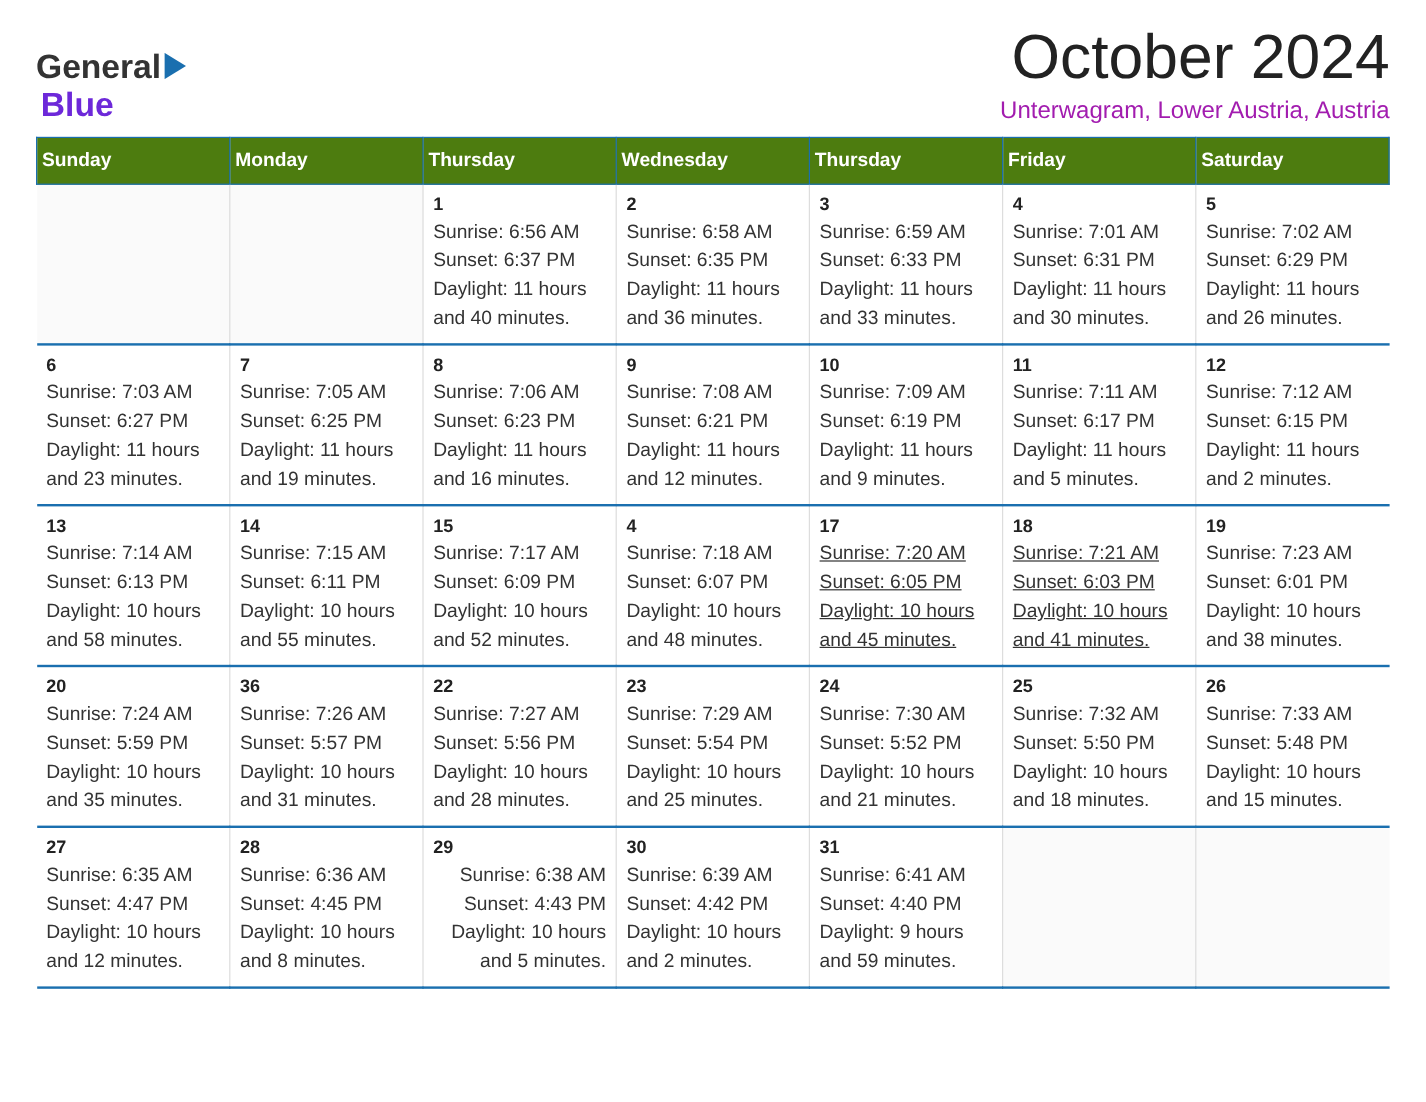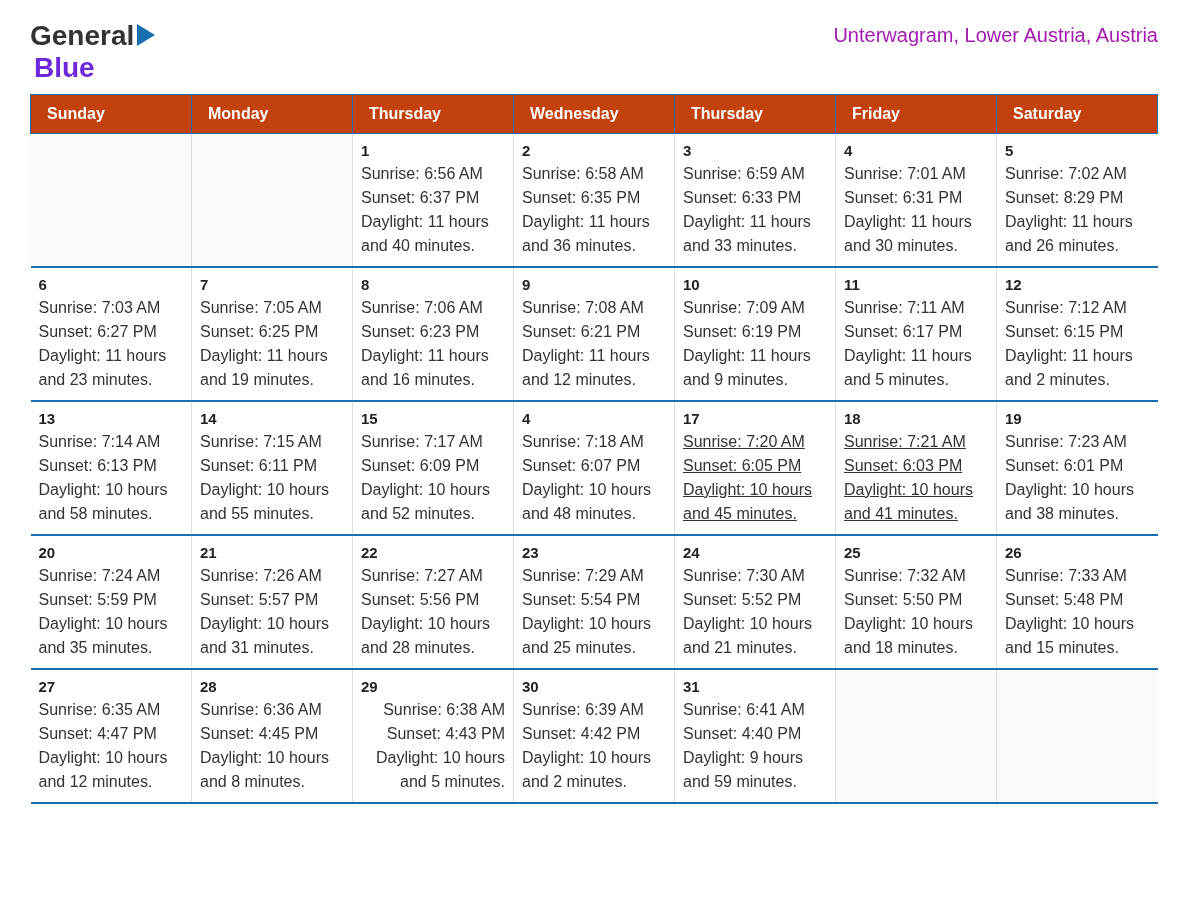--- a/index.html
+++ b/index.html
@@ -6,21 +6,21 @@
     body {
       font-family: Arial, sans-serif;
       background: #fff;
       width: 1188px;
       min-height: 918px;
       padding: 20px 30px;
     }
     .header {
       display: flex;
       justify-content: space-between;
-      align-items: flex-start;
+      align-items: flex-end;
       margin-bottom: 10px;
     }
     .logo-right {
       text-align: right;
     }
     .title {
       font-size: 52px;
       font-weight: normal;
       color: #222;
       line-height: 1.1;
@@ -29,25 +29,25 @@
       font-size: 20px;
       color: #a21caf;
       margin-top: 4px;
     }
     .calendar {
       width: 100%;
       border-collapse: collapse;
       margin-top: 10px;
     }
     .calendar thead tr th {
-      background: #c2410c;
+      background: #4d7c0f;
       color: #fff;
       font-size: 16px;
       font-weight: bold;
-      padding: 10px 16px;
+      padding: 10px 4px;
       text-align: left;
       border: 1px solid #1a6faf;
     }
     .calendar tbody tr {
       border-bottom: 2px solid #1a6faf;
     }
     .calendar tbody tr td {
       vertical-align: top;
       padding: 8px 8px;
       font-size: 13px;
@@ -99,20 +99,21 @@
         <svg width="18" height="22" viewBox="0 0 18 22">
           <polygon points="0,0 18,11 0,22" fill="#1a6faf"></polygon>
         </svg>
       </span>
     </div>
     <div class="logo-line2">
       <span style="font-size:28px;font-weight:bold;color:#6d28d9;margin-left:2px;">Blue</span>
     </div>
   </div>
   <div class="logo-right">
+    <div class="title">October 2024</div>
     <div class="subtitle">Unterwagram, Lower Austria, Austria</div>
   </div>
 </div>
 
 <table class="calendar">
   <thead>
     <tr>
     <th>Sunday</th>
         <th>Monday</th>
         <th>Thursday</th>
@@ -150,21 +151,21 @@
         <td>
           <div class="day-number">4</div>
           <div class="day-info" style="white-space: pre-line;">Sunrise: 7:01 AM
 Sunset: 6:31 PM
 Daylight: 11 hours
 and 30 minutes.</div>
         </td>
         <td>
           <div class="day-number">5</div>
           <div class="day-info" style="white-space: pre-line;">Sunrise: 7:02 AM
-Sunset: 8:29 PM
+Sunset: 6:29 PM
 Daylight: 11 hours
 and 26 minutes.</div>
         </td>
       </tr>
       <tr>
         <td>
           <div class="day-number">6</div>
           <div class="day-info" style="white-space: pre-line;">Sunrise: 7:03 AM
 Sunset: 6:27 PM
 Daylight: 11 hours
@@ -266,21 +267,21 @@
       </tr>
       <tr>
         <td>
           <div class="day-number">20</div>
           <div class="day-info" style="white-space: pre-line;">Sunrise: 7:24 AM
 Sunset: 5:59 PM
 Daylight: 10 hours
 and 35 minutes.</div>
         </td>
         <td>
-          <div class="day-number">21</div>
+          <div class="day-number">36</div>
           <div class="day-info" style="white-space: pre-line;">Sunrise: 7:26 AM
 Sunset: 5:57 PM
 Daylight: 10 hours
 and 31 minutes.</div>
         </td>
         <td>
           <div class="day-number">22</div>
           <div class="day-info" style="white-space: pre-line;">Sunrise: 7:27 AM
 Sunset: 5:56 PM
 Daylight: 10 hours

